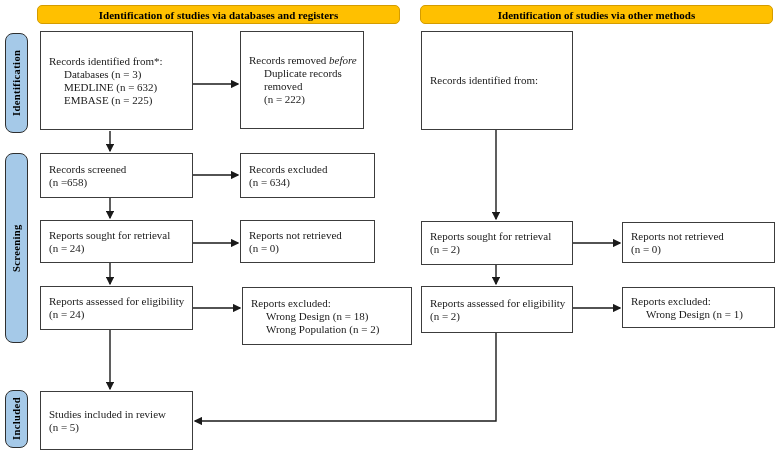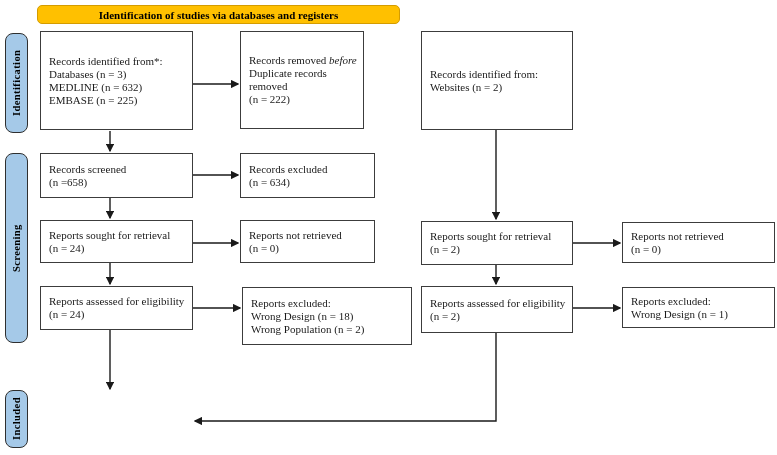--- a/index.html
+++ b/index.html
@@ -16,21 +16,21 @@
     position:absolute;background:#A5C9E8;border:1.5px solid #2f2f2f;border-radius:8px;
     display:flex;align-items:center;justify-content:center;box-sizing:border-box;
     writing-mode:vertical-rl;transform:rotate(180deg);
     font-weight:bold;font-size:10.5px;letter-spacing:.4px;color:#000;
   }
   .fbox{
     position:absolute;background:#ffffff;border:1.5px solid #3c3c3c;box-sizing:border-box;
     display:flex;flex-direction:column;justify-content:center;
     padding:2px 3px 2px 8px;font-size:11px;line-height:13px;
   }
-  .fbox .ind{}
+  .fbox .ind{margin-left:15px;}
   .it{font-style:italic;}
   #arrows{position:absolute;left:0;top:0;pointer-events:none;}
 </style>
 </head>
 <body>
 
 <div id="canvas">
 
   <svg id="arrows" width="777" height="455" viewBox="0 0 777 455">
     <defs>
@@ -50,20 +50,23 @@
       <line x1="496" y1="130" x2="496" y2="219" marker-end="url(#ah)"></line>
       <line x1="496" y1="265" x2="496" y2="284" marker-end="url(#ah)"></line>
       <line x1="573" y1="243" x2="620" y2="243" marker-end="url(#ah)"></line>
       <line x1="573" y1="308" x2="620" y2="308" marker-end="url(#ah)"></line>
       <path d="M496,333 L496,421 L195,421" marker-end="url(#ah)"></path>
     </g>
   </svg>
 
   <div class="banner" style="left:37px;top:5px;width:363px;height:19px;">
     <span>Identification of studies via databases and registers</span>
+  </div>
+  <div class="banner" style="left:420px;top:5px;width:353px;height:19px;">
+    <span>Identification of studies via other methods</span>
   </div>
 
   <div class="side-label" style="left:5px;top:33px;width:23px;height:100px;">
     <span>Identification</span>
   </div>
   <div class="side-label" style="left:5px;top:153px;width:23px;height:190px;">
     <span>Screening</span>
   </div>
   <div class="side-label" style="left:5px;top:390px;width:23px;height:58px;">
     <span>Included</span>
@@ -106,24 +109,27 @@
     <div>Reports assessed for eligibility</div>
     <div>(n = 24)</div>
   </div>
 
   <div class="fbox" style="left:242px;top:287px;width:170px;height:58px;">
     <div>Reports excluded:</div>
     <div class="ind">Wrong Design (n = 18)</div>
     <div class="ind">Wrong Population (n = 2)</div>
   </div>
 
+  <div class="fbox" style="left:40px;top:391px;width:153px;height:59px;">
+    <div>Studies included in review</div>
+    <div>(n = 5)</div>
+  </div>
 
   <div class="fbox" style="left:421px;top:31px;width:152px;height:99px;">
     <div>Records identified from:</div>
-    <div class="ind">Websites (n = 2)</div>
   </div>
 
   <div class="fbox" style="left:421px;top:221px;width:152px;height:44px;">
     <div>Reports sought for retrieval</div>
     <div>(n = 2)</div>
   </div>
 
   <div class="fbox" style="left:622px;top:222px;width:153px;height:41px;">
     <div>Reports not retrieved</div>
     <div>(n = 0)</div>

